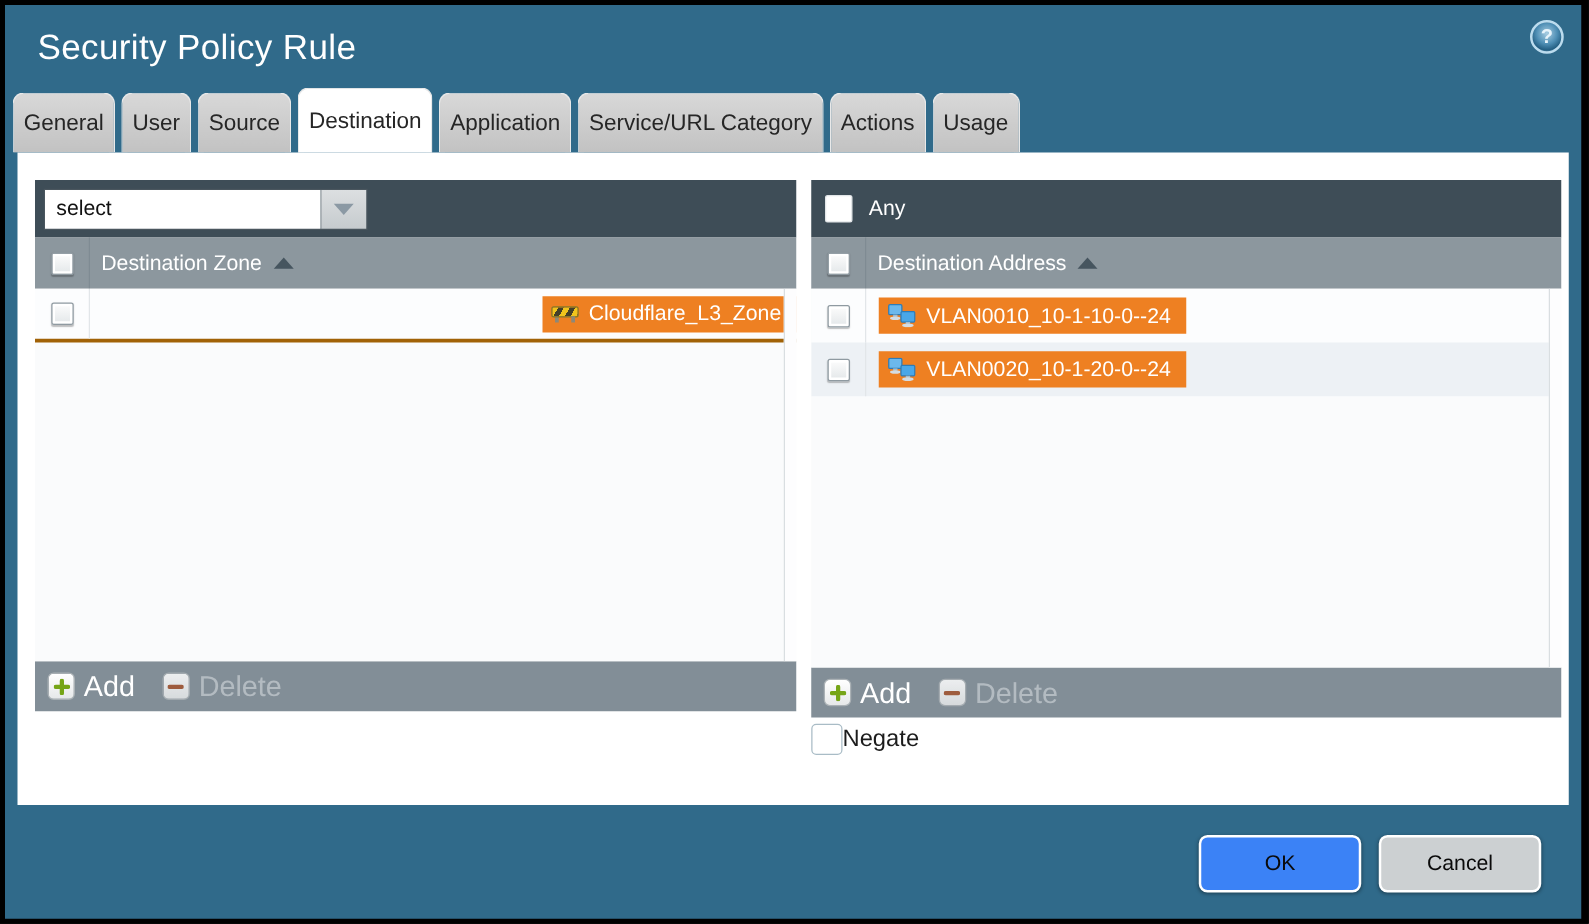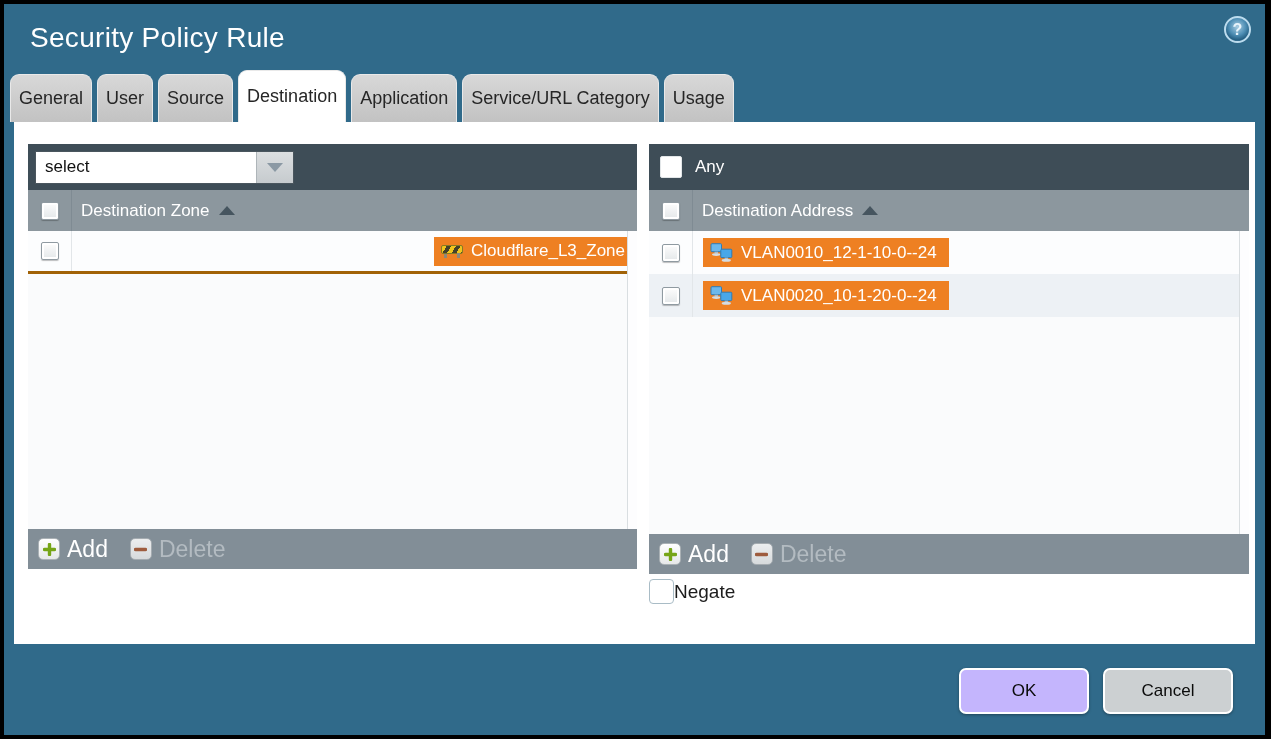--- a/index.html
+++ b/index.html
@@ -83,41 +83,42 @@
   
   .negate-row { position:absolute; left:635px; top:457px; display:flex; align-items:center; gap:0; }
   .cb-negate { width:25px; height:25px; background:#fff; border:1px solid #a9bcc6; border-radius:4px; cursor:pointer; }
   .negate-label { font-size:19px; color:#1c1c1c; }
 
   
   .btn-row { position:absolute; right:32px; top:664px; display:flex; gap:14px; z-index:4; }
   .btn { width:130px; height:46px; border-radius:7px; border:2px solid #fff; font-size:17px; color:#0a0a0a;
     font-family:"Liberation Sans", sans-serif; display:flex; align-items:center; justify-content:center;
     cursor:pointer; box-shadow:0 1px 3px rgba(0,0,0,.35); }
-  .btn-ok { background:#c4b5fd; }
+  .btn-ok { background:#3b82f6; }
   .btn-cancel { background:#ccd0d2; }
 </style>
 </head>
 <body>
 
 <div class="screen">
   <div class="dialog">
 
     <div class="titlebar">
       <div class="title">Security Policy Rule</div>
       <div class="help-icon">?</div>
     </div>
 
     <div class="tabs">
       <div class="tab">General</div>
       <div class="tab">User</div>
       <div class="tab">Source</div>
       <div class="tab active">Destination</div>
       <div class="tab">Application</div>
       <div class="tab">Service/URL Category</div>
+      <div class="tab">Actions</div>
       <div class="tab">Usage</div>
     </div>
 
     <div class="content">
 
       <div class="panel panel-left">
         <div class="panel-header">
           <div class="combo">
             <input type="text" value="select" style="">
             <div class="combo-btn">
@@ -196,21 +197,21 @@
             </div>
             <div class="chip">
               <svg class="addr-icon" width="23" height="19" viewBox="0 0 23 19">
                 <rect x="1" y="0.7" width="10.5" height="8" rx="1" fill="#6cb8ec" stroke="#2d7cb8"></rect>
                 <rect x="4.5" y="8.7" width="3.5" height="2" fill="#a8bcc9"></rect>
                 <ellipse cx="6.2" cy="11.6" rx="4.2" ry="1.4" fill="#d4dce2"></ellipse>
                 <rect x="10.8" y="6.2" width="11" height="8.4" rx="1" fill="#49a7e8" stroke="#2d7cb8"></rect>
                 <rect x="14.6" y="14.6" width="3.5" height="2" fill="#a8bcc9"></rect>
                 <ellipse cx="16.3" cy="17.3" rx="4.6" ry="1.5" fill="#d4dce2"></ellipse>
               </svg>
-              <span>VLAN0010_12-1-10-0--24</span>
+              <span>VLAN0010_10-1-10-0--24</span>
             </div>
           </div>
           <div class="row row-b">
             <div class="cb-cell">
               <div class="cb"></div>
             </div>
             <div class="chip">
               <svg class="addr-icon" width="23" height="19" viewBox="0 0 23 19">
                 <rect x="1" y="0.7" width="10.5" height="8" rx="1" fill="#6cb8ec" stroke="#2d7cb8"></rect>
                 <rect x="4.5" y="8.7" width="3.5" height="2" fill="#a8bcc9"></rect>

